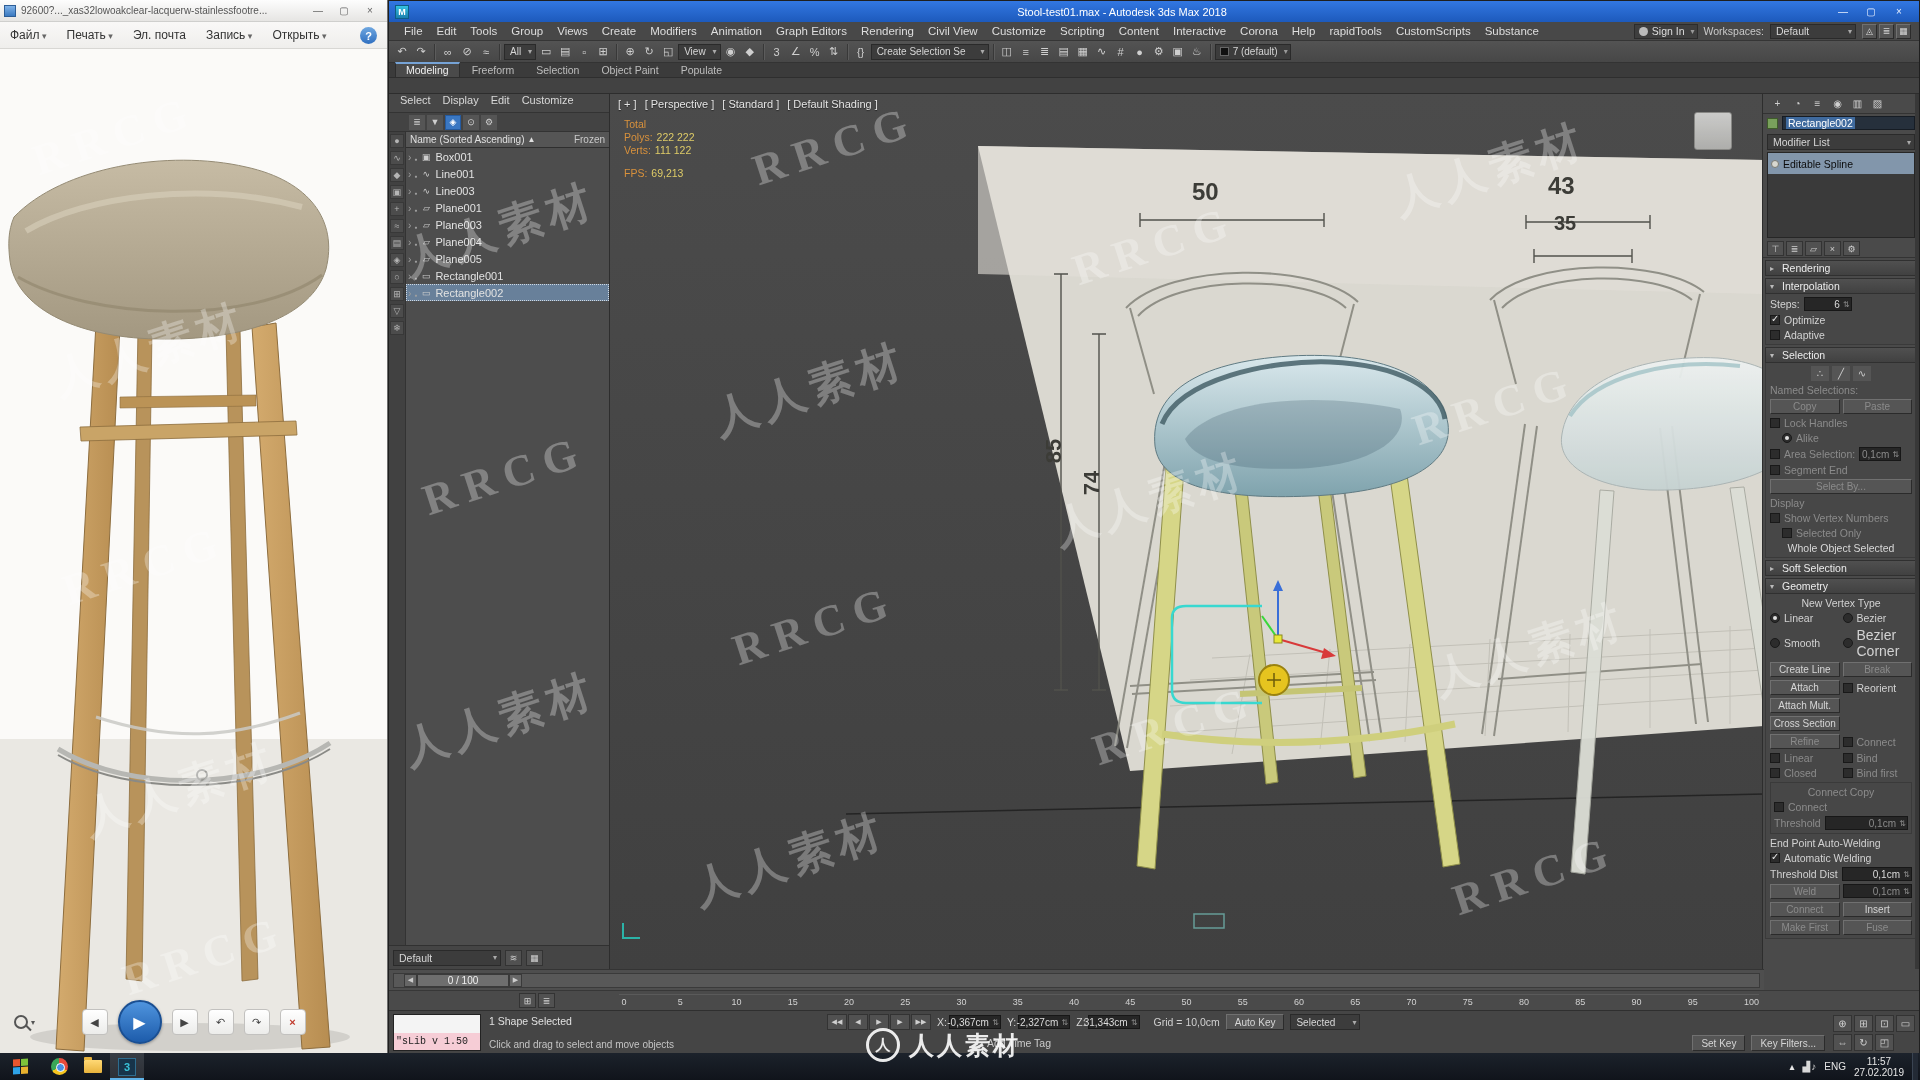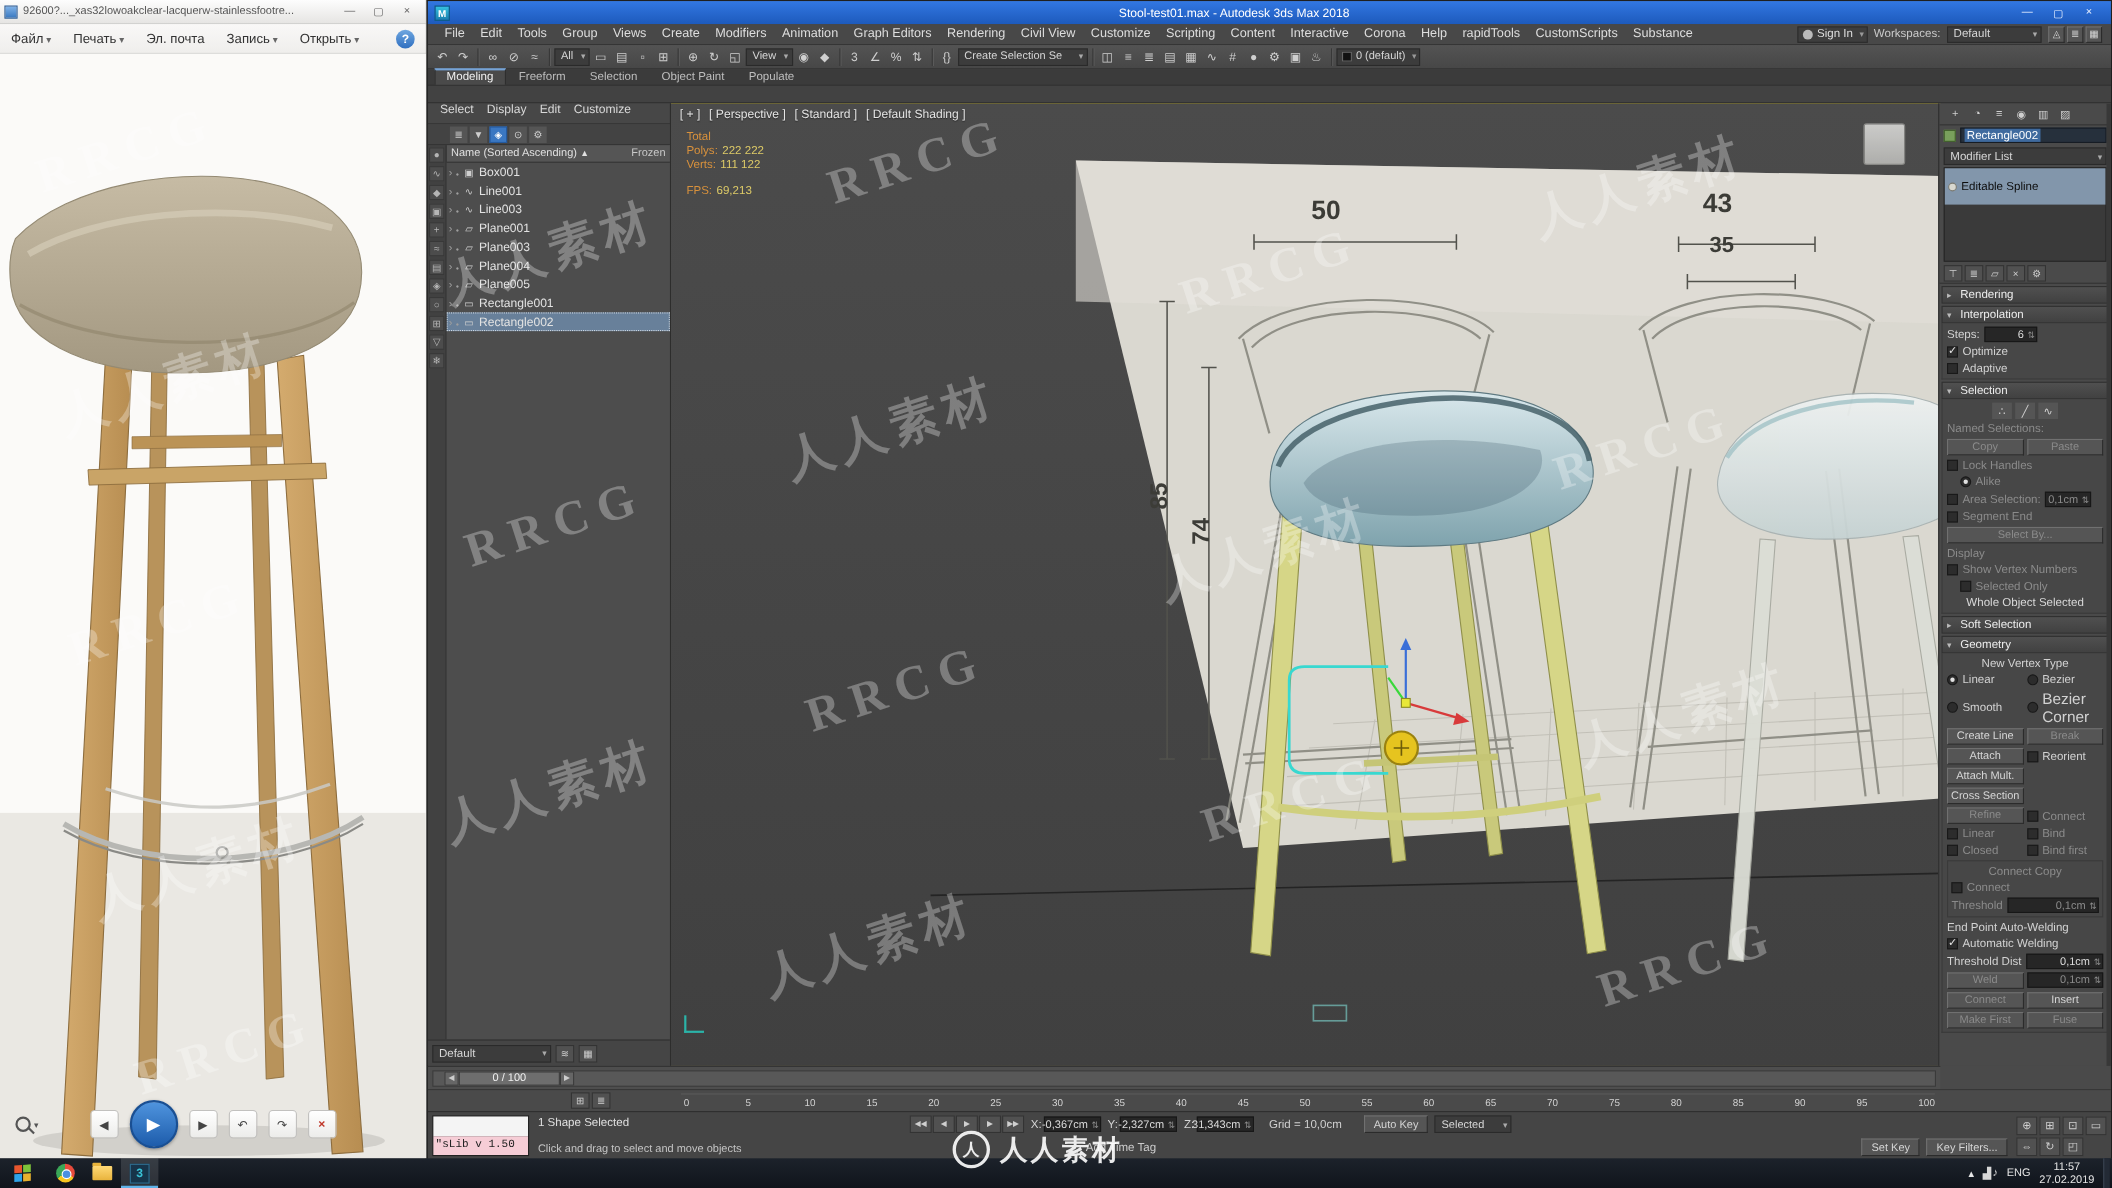--- a/index.html
+++ b/index.html
@@ -119,21 +119,21 @@
   .cp-scroll { position:absolute; right:0; top:0; bottom:0; width:4px; background:#383838; }
   .cp-tabs { height:20px; display:flex; align-items:center; gap:3px; padding:0 6px; border-bottom:1px solid #333; }
   .cp-tabs .tbtn { width:17px; height:16px; font-size:10px; }
   .cp-name-row { height:18px; display:flex; align-items:center; gap:4px; padding:0 4px; }
   .cp-name-ico { width:11px; height:11px; background:#79a05c; border:1px solid #3f5c2a; flex:none; }
   .cp-name { flex:1; background:#26303c; border:1px solid #161c24; height:14px; display:flex; align-items:center; padding:0 3px; color:#fff; }
   .cp-name span { background:#3f6a9e; padding:0 2px; }
   .cp-modlist { margin:2px 4px; height:16px; font-size:10.5px; display:flex; }
   .cp-modlist .dd { flex:1; }
   .cp-stack { margin:2px 4px; height:86px; background:#3a3a3a; border:1px solid #262626; }
-  .stack-row { height:33px; display:flex; align-items:center; gap:4px; padding:0 3px; color:#e0e0e0; }
+  .stack-row { height:21px; display:flex; align-items:center; gap:4px; padding:0 3px; color:#e0e0e0; }
   .stack-row.on { background:#8296ab; color:#0c0c0c; }
   .stack-bulb { width:8px; height:8px; border-radius:50%; background:#d8d8d0; border:1px solid #7a7a72; flex:none; }
   .cp-stacktools { height:18px; display:flex; align-items:center; gap:2px; padding:0 4px; border-bottom:1px solid #333; }
   .cp-stacktools .tbtn { width:17px; height:15px; font-size:9px; background:#515151; border:1px solid #333; }
   .roll { margin:2px 2px 0; }
   .roll-h { display:flex; align-items:center; gap:4px; background:linear-gradient(#505050,#414141); border:1px solid #303030; height:16px; padding:0 4px; color:#ececec; font-size:10.5px; }
   .roll-h .arr { font-size:8px; color:#bbb; width:8px; }
   .roll-b { background:#474747; border:1px solid #3a3a3a; border-top:none; padding:3px 4px; display:flex; flex-direction:column; gap:3px; }
   .rrow { display:flex; align-items:center; gap:4px; min-height:12px; }
   .rrow .lab { color:#d2d2d2; }
@@ -387,21 +387,21 @@
           <span class="tbtn">∿</span>
           <span class="tbtn">#</span>
           <span class="tbtn">●</span>
           <span class="tbtn">⚙</span>
           <span class="tbtn">▣</span>
           <span class="tbtn">♨</span>
         </span>
       <span class="sep"></span>
       <span class="tb-field">
         <span class="swatch"></span>
-        <span>0 (default)</span>
+        <span>7 (default)</span>
       </span>
     </div>
 
     <div class="mx-rtabs">
 
     <span class="rtab on">Modeling</span>
         <span class="rtab">Freeform</span>
         <span class="rtab">Selection</span>
         <span class="rtab">Object Paint</span>
         <span class="rtab">Populate</span>
@@ -957,21 +957,21 @@
                 <span>-2,327cm</span>
               </span>
             </span>
           <span class="coord">
               <span>Z:</span>
               <span class="spin">
                 <span>31,343cm</span>
               </span>
             </span>
           <span class="grid-lab">Grid = 10,0cm</span>
-          <span class="kbtn btn3d" style="margin-left:14px;">Auto Key</span>
+          <span class="kbtn btn3d" style="margin-left:0;">Auto Key</span>
           <span class="dd kdd">
               <span>Selected</span>
             </span>
         </div>
         <div class="sb-row">
           <span class="att">Add Time Tag</span>
           <span style="flex:1;"></span>
           <span class="kbtn btn3d">Set Key</span>
           <span class="kbtn btn3d">Key Filters...</span>
         </div>

